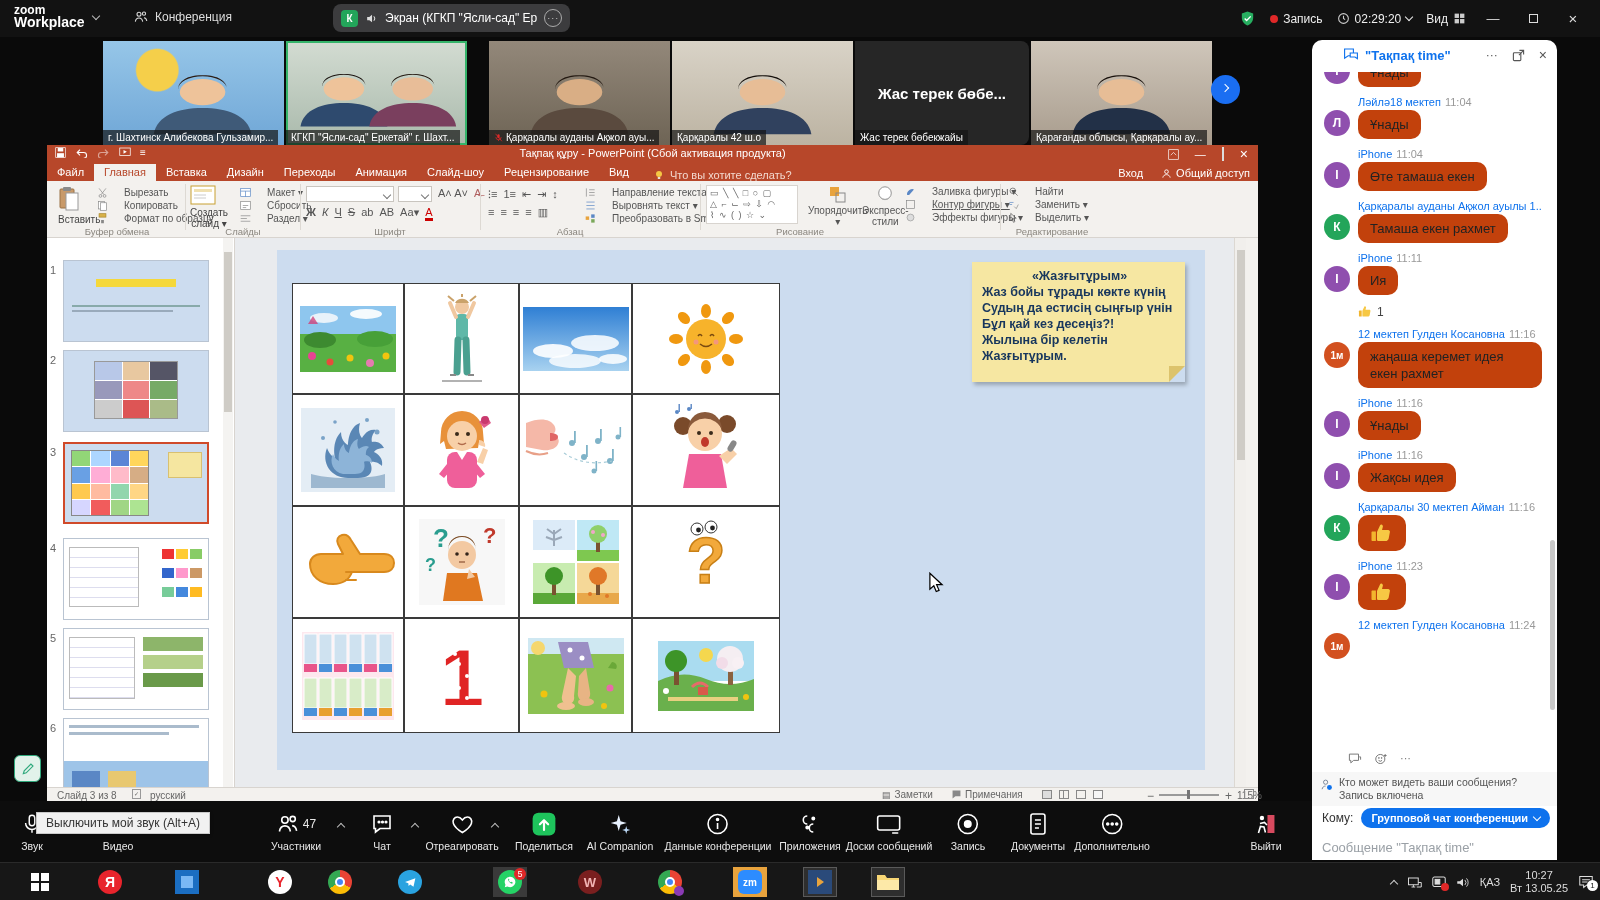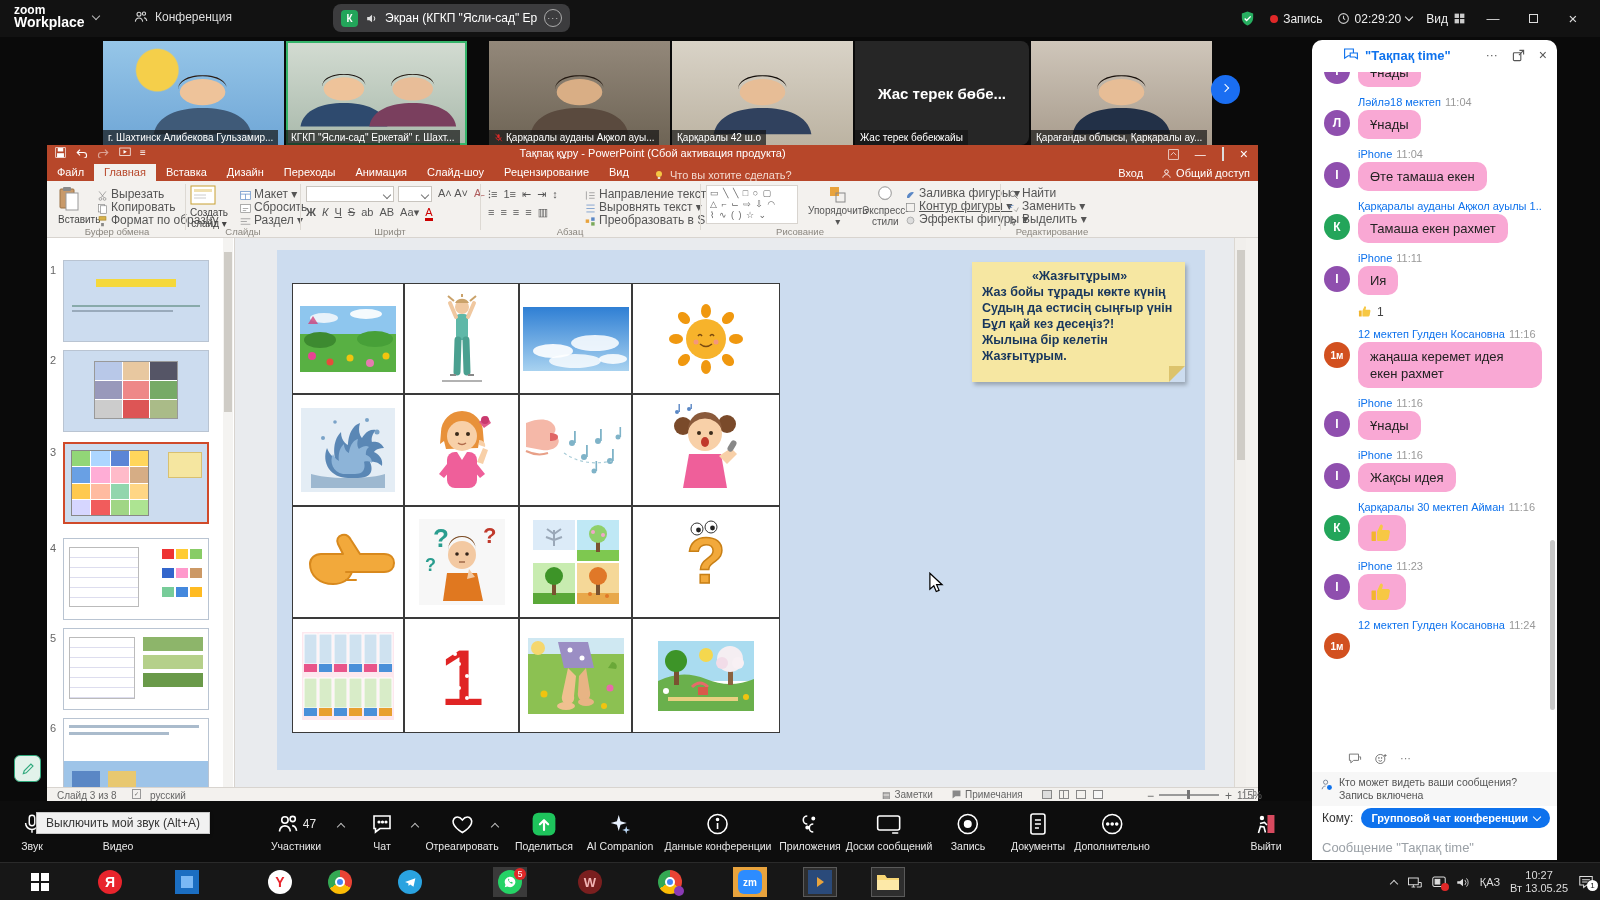--- a/index.html
+++ b/index.html
@@ -38,21 +38,21 @@
   .qat{position:absolute;left:8px;top:2px;display:flex;gap:9px;align-items:center;color:#fff;}
   .ppt-ctrl{position:absolute;right:4px;top:0px;display:flex;gap:16px;align-items:center;height:18px;color:#fff;font-size:11px;padding-right:6px;}
   .ppt-tabs{position:absolute;left:0;top:18px;width:100%;height:18px;background:#B7472A;display:flex;align-items:flex-end;color:#fff;font-size:11px;}
   .ppt-tab{padding:2px 10px 3px 10px;}
   .ppt-tab.active{background:#f3f1ee;color:#B7472A;}
   .tellme{display:flex;align-items:center;gap:5px;color:#f3d9cf;padding-left:14px;font-size:11px;}
   .tabs-right{position:absolute;right:8px;bottom:2px;display:flex;gap:18px;font-size:11px;color:#fff;}
   #ribbon{position:absolute;left:0;top:36px;width:100%;height:57px;background:#f3f1ee;border-bottom:1px solid #d8d4cf;font-size:10px;color:#444;}
   .rlabel{position:absolute;font-size:9.5px;color:#8a867f;white-space:nowrap;transform:translateX(-50%);}
   .rdiv{position:absolute;top:3px;height:46px;width:1px;background:#ddd9d3;}
-  .rmini{position:absolute;display:flex;gap:3px;align-items:flex-end;white-space:nowrap;font-size:12px;color:#555;}
+  .rmini{position:absolute;display:flex;gap:16px;align-items:flex-start;white-space:nowrap;font-size:10px;color:#555;}
   .rmini .ric{width:11px;height:11px;display:inline-block;}
   .rbig{position:absolute;display:flex;flex-direction:column;align-items:center;font-size:10px;color:#555;gap:2px;text-align:center;}
   .fontbox{position:absolute;height:16px;border:1px solid #c9c5bf;background:#fff;}
   .fmt{font-size:11px;color:#555;margin-right:6px;}
   
   .slides-panel{position:absolute;left:0;top:93px;width:188px;height:549px;background:#fff;border-right:1px solid #d8d4cf;}
   .thumb{position:absolute;left:16px;width:146px;height:82px;background:#ccdcef;border:1px solid #b9c4d2;overflow:hidden;}
   .thumb.sel{border:2px solid #d04a2a;}
   .thumb-num{position:absolute;left:3px;font-size:11px;color:#666;}
   .panel-scroll{position:absolute;right:1px;top:0;width:10px;height:549px;background:#f4f3f1;}
@@ -80,21 +80,21 @@
   .chat-title{color:#0E72ED;font-weight:bold;font-size:13px;flex:0 0 auto;}
   .chat-head .spacer{flex:1;}
   .hicon{color:#555;font-size:12px;margin-left:8px;}
   #msgs{position:absolute;left:0;top:32px;width:238px;height:648px;overflow:hidden;padding:0 8px 0 12px;}
   .msg{margin-bottom:9px;}
   .msg-head{font-size:11px;margin-bottom:2px;padding-left:34px;white-space:nowrap;overflow:hidden;}
   .msg-head .mname{color:#0E72ED;}
   .msg-head .mtime{color:#999;margin-left:4px;}
   .msg-row{display:flex;gap:8px;align-items:flex-start;}
   .avatar{width:26px;height:26px;border-radius:50%;color:#fff;font-size:12px;font-weight:bold;display:flex;align-items:center;justify-content:center;flex:0 0 26px;}
-  .bubble{background:#f9a8d4;border-radius:10px;padding:6px 12px;font-size:13px;color:#222;line-height:17px;max-width:185px;display:flex;flex-wrap:wrap;align-items:center;gap:2px;}
+  .bubble{background:#c2410c;border-radius:10px;padding:6px 12px;font-size:13px;color:#222;line-height:17px;max-width:185px;display:flex;flex-wrap:wrap;align-items:center;gap:2px;}
   .reaction{padding-left:34px;display:flex;align-items:center;gap:4px;font-size:12px;color:#444;margin-bottom:9px;}
   .hoverrow{position:absolute;left:36px;top:712px;display:flex;gap:12px;color:#777;}
   .notice{position:absolute;left:0;top:732px;width:100%;background:#f7f7f7;padding:4px 10px 4px 8px;display:flex;gap:5px;font-size:10.5px;color:#555;line-height:13px;}
   .komu{position:absolute;left:10px;top:768px;display:flex;align-items:center;gap:8px;font-size:12px;color:#333;}
   .komu-pill{background:#0E72ED;color:#fff;font-size:11px;font-weight:bold;border-radius:12px;padding:4px 10px;display:flex;align-items:center;gap:6px;}
   .chat-input{position:absolute;left:10px;top:800px;font-size:13px;color:#9aa0a6;}
   .chat-tools{position:absolute;left:10px;top:830px;display:flex;gap:14px;align-items:center;color:#6a7077;}
   .chat-send{position:absolute;right:10px;top:828px;}
   .chat-scroll{position:absolute;right:2px;top:500px;width:5px;height:170px;background:#c8c8c8;border-radius:3px;}
   

